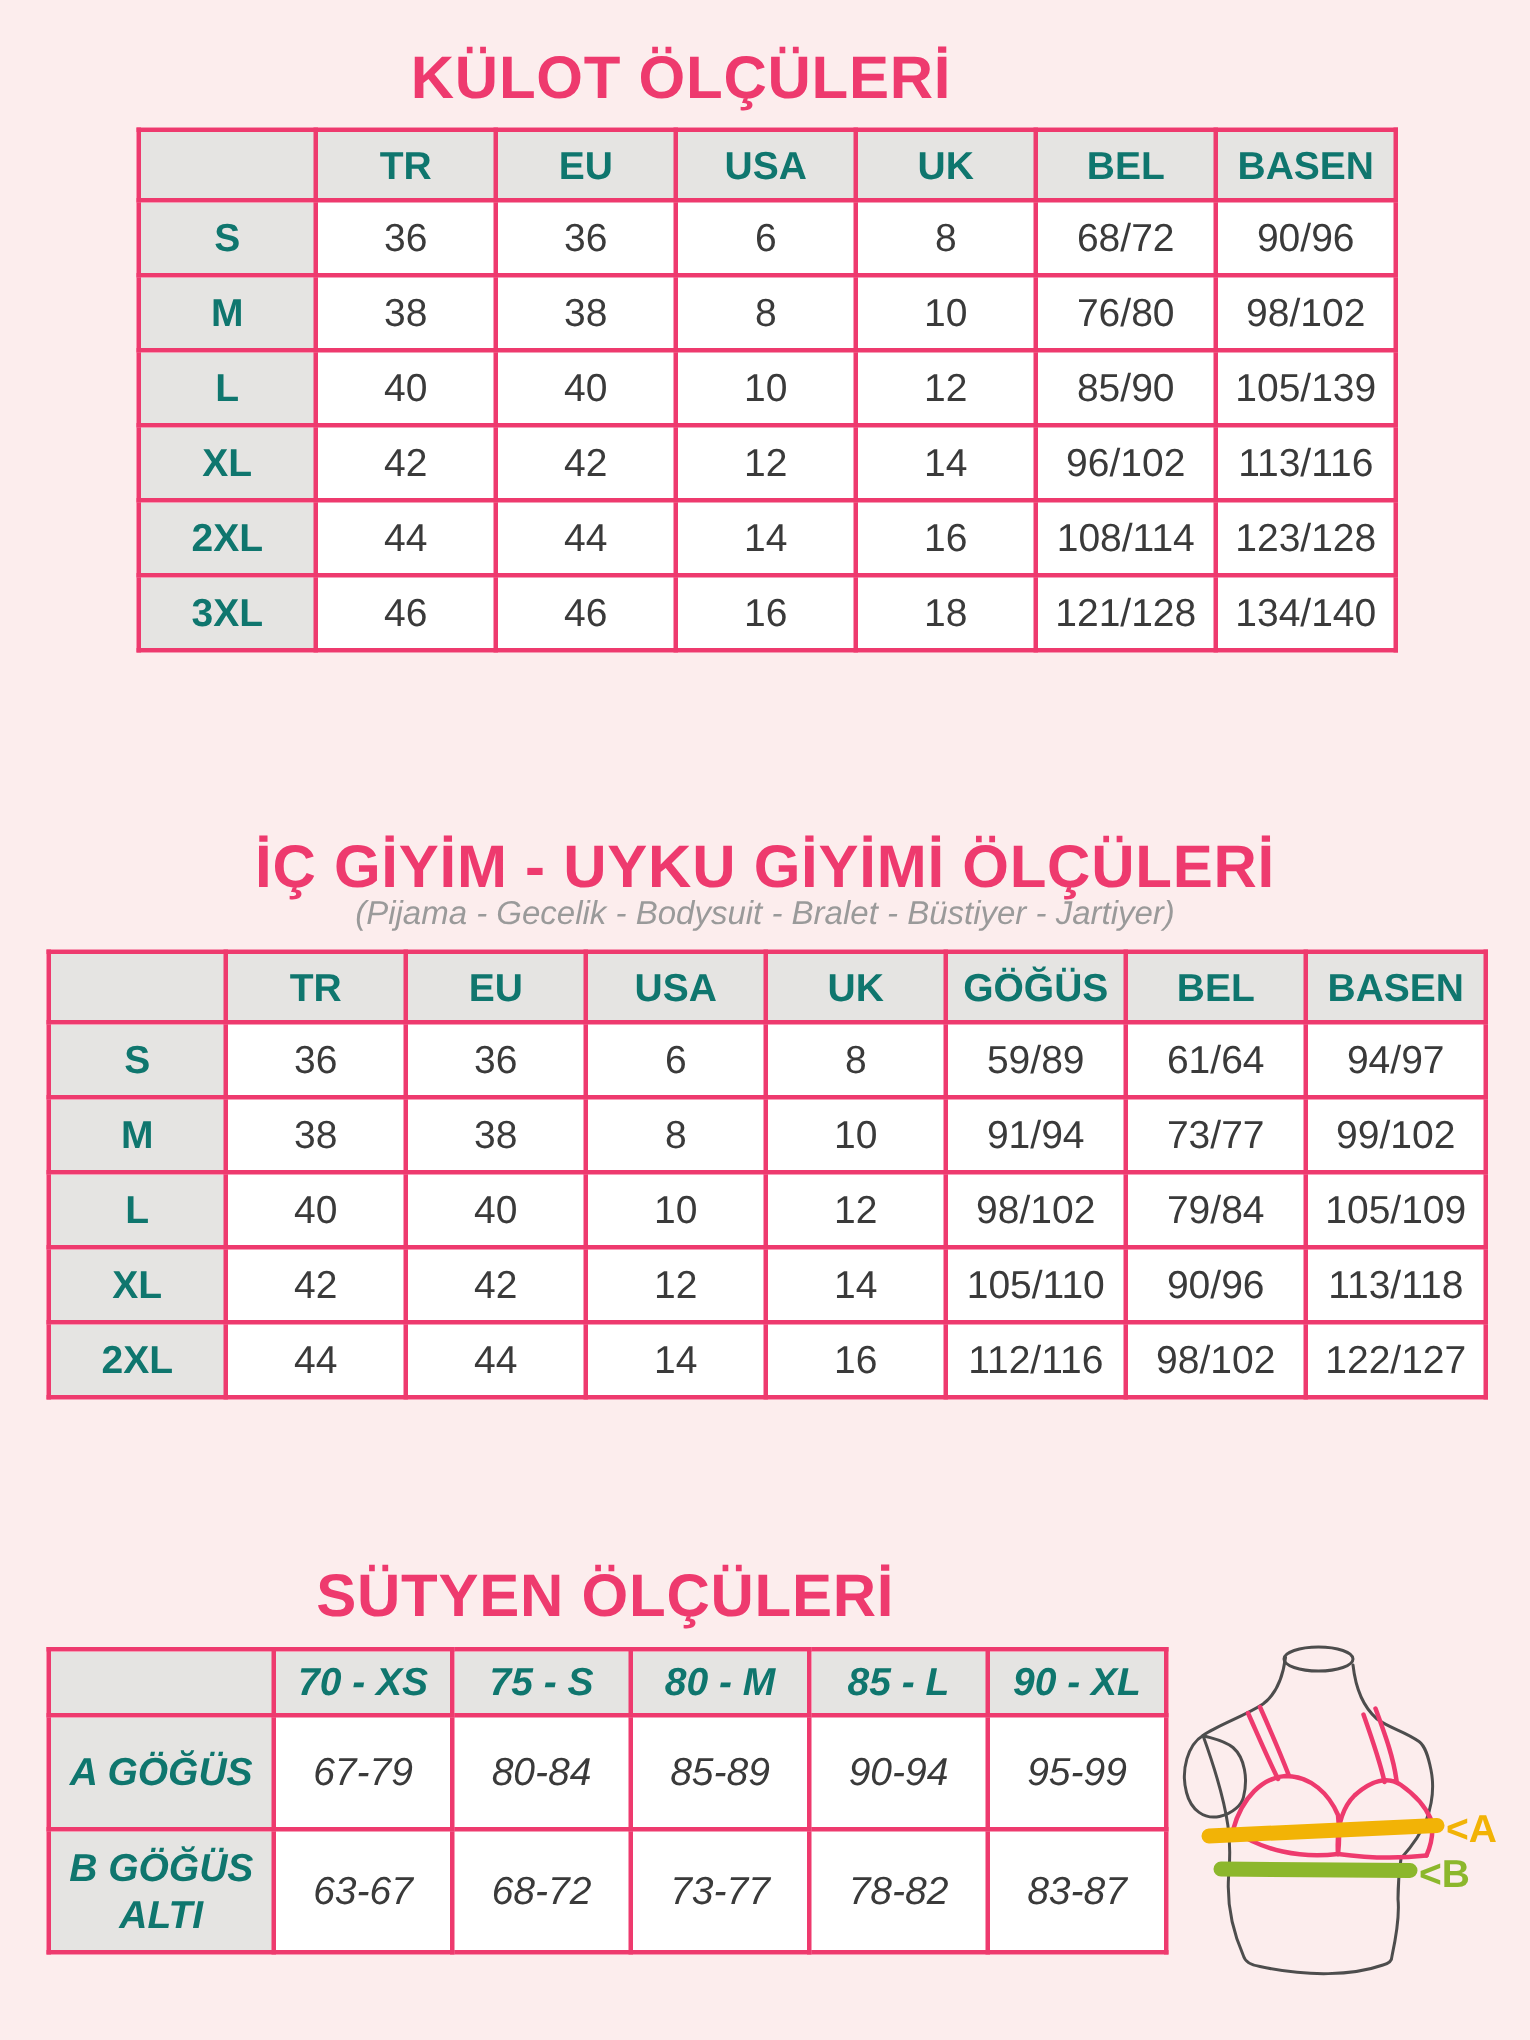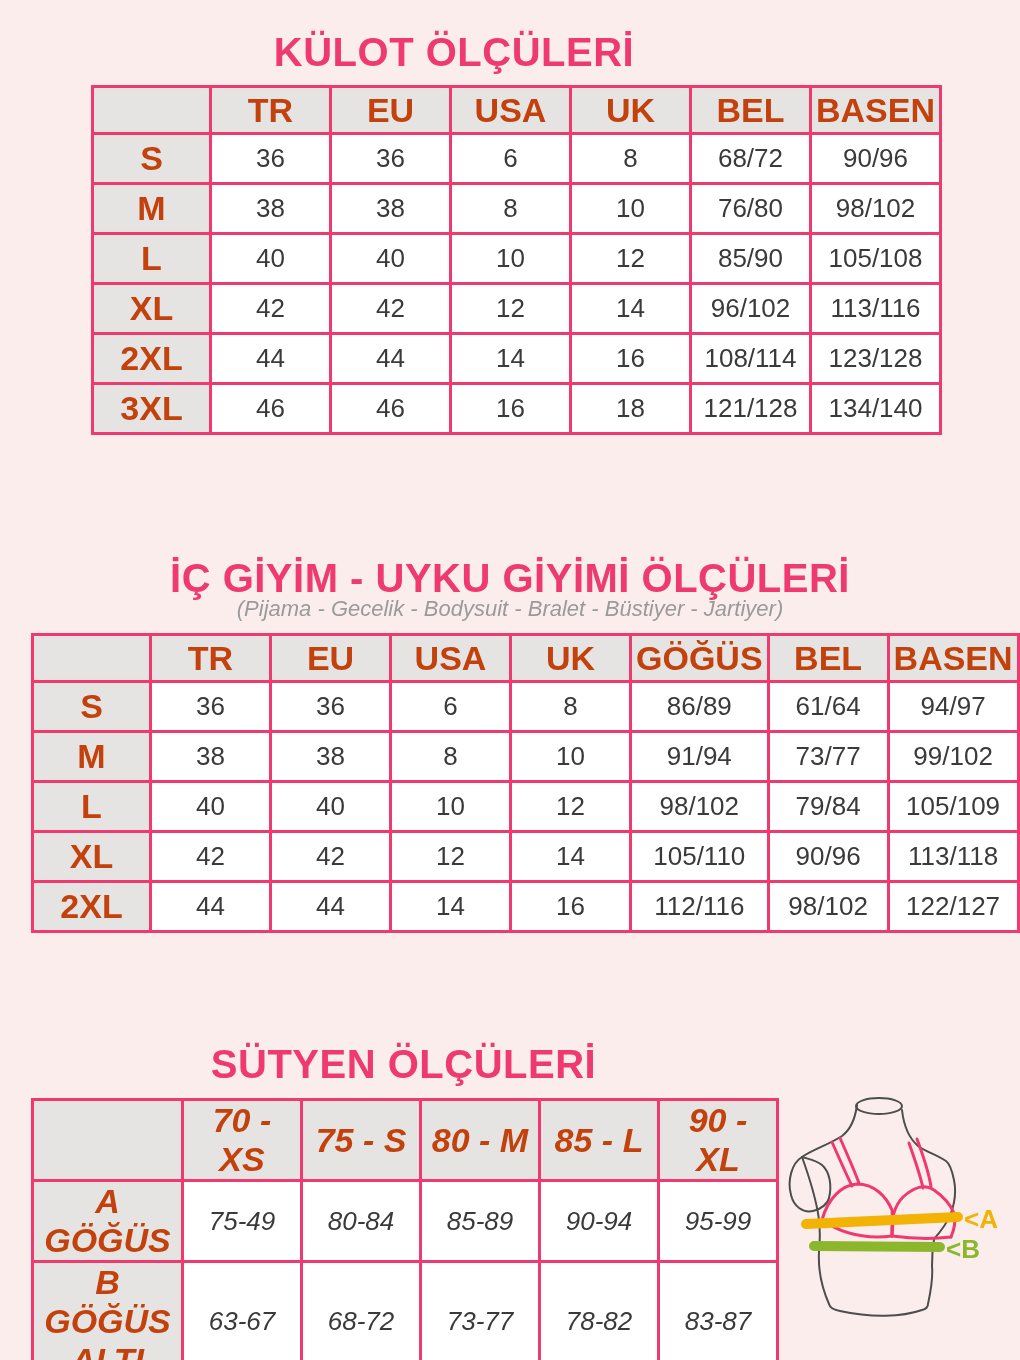--- a/index.html
+++ b/index.html
@@ -42,23 +42,23 @@
   }
   .size-table th, .size-table td {
     border: 3px solid #ee3a6e;
     text-align: center;
     vertical-align: middle;
     padding: 0 4px;
     overflow: hidden;
   }
   .size-table th {
     background: #e5e4e2;
-    color: #c2410c;
+    color: #0f766e;
     font-weight: 700;
-    font-size: 34px;
+    font-size: 26px;
   }
   .size-table td {
     background: #ffffff;
     color: #3a3a3a;
     font-weight: 400;
     font-size: 26px;
   }
   #t-kulot   { top: 85px;   left: 91px; }
   #t-icgiyim { top: 633px;  left: 31px; }
   #t-sutyen  { top: 1098px; left: 31px; font-style: italic; }
@@ -120,21 +120,21 @@
         <td>76/80</td>
         <td>98/102</td>
       </tr>
       <tr>
         <th>L</th>
         <td>40</td>
         <td>40</td>
         <td>10</td>
         <td>12</td>
         <td>85/90</td>
-        <td>105/108</td>
+        <td>105/139</td>
       </tr>
       <tr>
         <th>XL</th>
         <td>42</td>
         <td>42</td>
         <td>12</td>
         <td>14</td>
         <td>96/102</td>
         <td>113/116</td>
       </tr>
@@ -185,21 +185,21 @@
         <th>BASEN</th>
       </tr>
     </thead>
     <tbody>
       <tr>
         <th>S</th>
         <td>36</td>
         <td>36</td>
         <td>6</td>
         <td>8</td>
-        <td>86/89</td>
+        <td>59/89</td>
         <td>61/64</td>
         <td>94/97</td>
       </tr>
       <tr>
         <th>M</th>
         <td>38</td>
         <td>38</td>
         <td>8</td>
         <td>10</td>
         <td>91/94</td>
@@ -256,21 +256,21 @@
         <th>70 - XS</th>
         <th>75 - S</th>
         <th>80 - M</th>
         <th>85 - L</th>
         <th>90 - XL</th>
       </tr>
     </thead>
     <tbody>
       <tr class="row-a">
         <th>A GÖĞÜS</th>
-        <td>75-49</td>
+        <td>67-79</td>
         <td>80-84</td>
         <td>85-89</td>
         <td>90-94</td>
         <td>95-99</td>
       </tr>
       <tr class="row-b">
         <th>B GÖĞÜS ALTI</th>
         <td>63-67</td>
         <td>68-72</td>
         <td>73-77</td>

